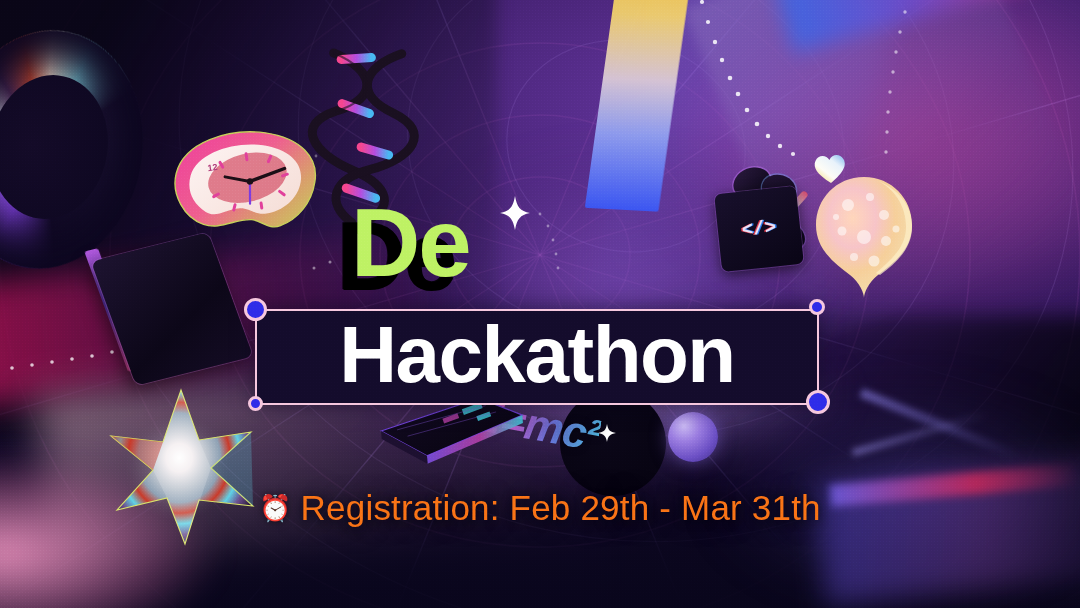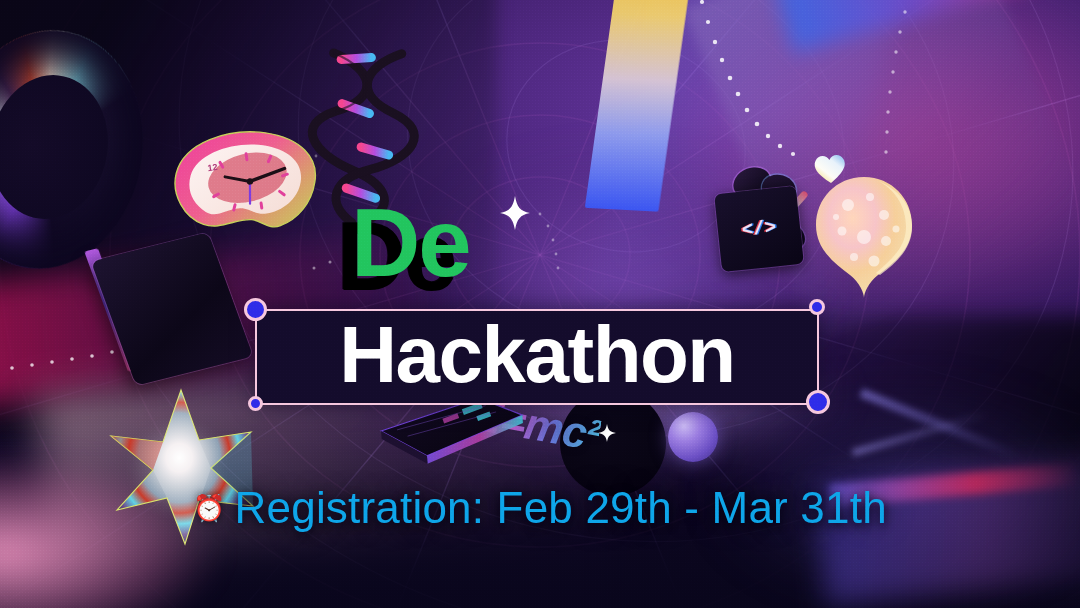--- a/index.html
+++ b/index.html
@@ -305,21 +305,21 @@
   .title-row{
     position:absolute;left:255px;top:188px;width:580px;height:118px;
   }
   .logo-de{
     position:absolute;left:96px;top:0;
     font-size:96px;line-height:110px;font-weight:700;
     letter-spacing:-2px;
     white-space:nowrap;
   }
   .logo-d{
-    color:#22c55e;
+    color:#bef264;
     text-shadow:-14px 14px 0 #000000, -15px 13px 0 rgba(0,0,0,.9);
     position:relative;
   }
   .extr{
     position:absolute;left:82px;top:192px;width:56px;height:106px;
     background:linear-gradient(160deg,#6d4cf5 0%,#5a3ae8 45%,#3d1fb0 100%);
     transform:skewY(26deg);
     z-index:-1;
   }
   .extr2{
@@ -368,22 +368,22 @@
 
   .reg-line{
     position:absolute;left:0;right:0;top:487px;
     display:flex;align-items:center;justify-content:center;gap:9px;
   }
   .reg-emoji{
     font-size:26px;line-height:36px;
     filter:drop-shadow(0 0 4px rgba(0,0,0,.6));
   }
   .reg-text{
-    color:#0ea5e9;
-    font-size:44px;line-height:42px;font-weight:400;letter-spacing:.2px;
+    color:#f97316;
+    font-size:35px;line-height:42px;font-weight:400;letter-spacing:.2px;
     text-shadow:0 2px 10px rgba(5,2,16,.95), 0 0 26px rgba(5,2,16,.9);
     white-space:nowrap;
   }
 
   
   .grain{
     position:absolute;inset:0;pointer-events:none;opacity:.07;
     background-image:radial-gradient(rgba(255,255,255,.8) .5px, transparent .6px);
     background-size:3px 3px;
     mix-blend-mode:overlay;

